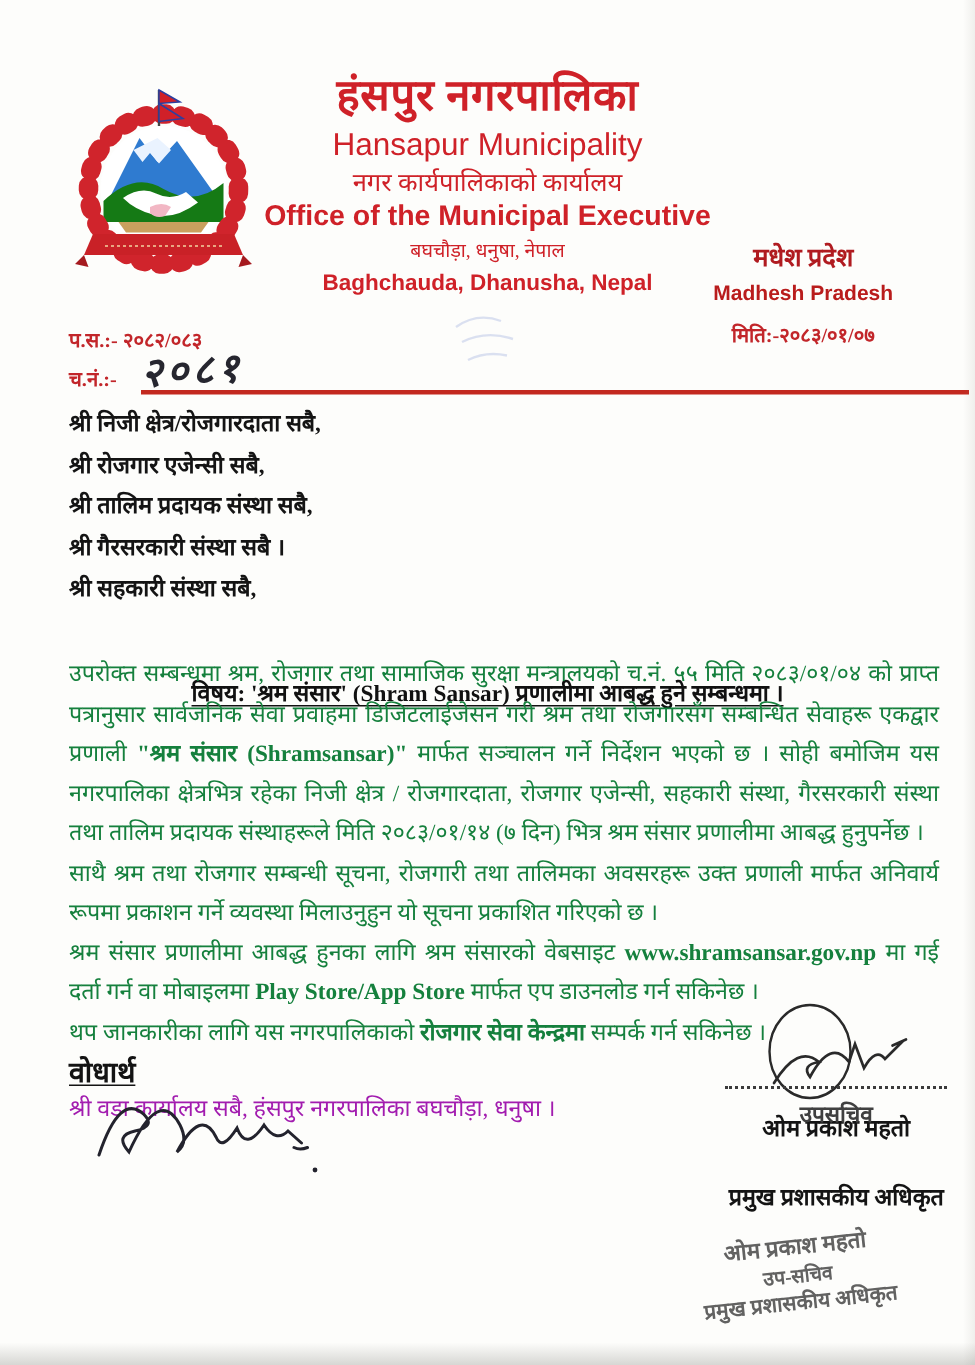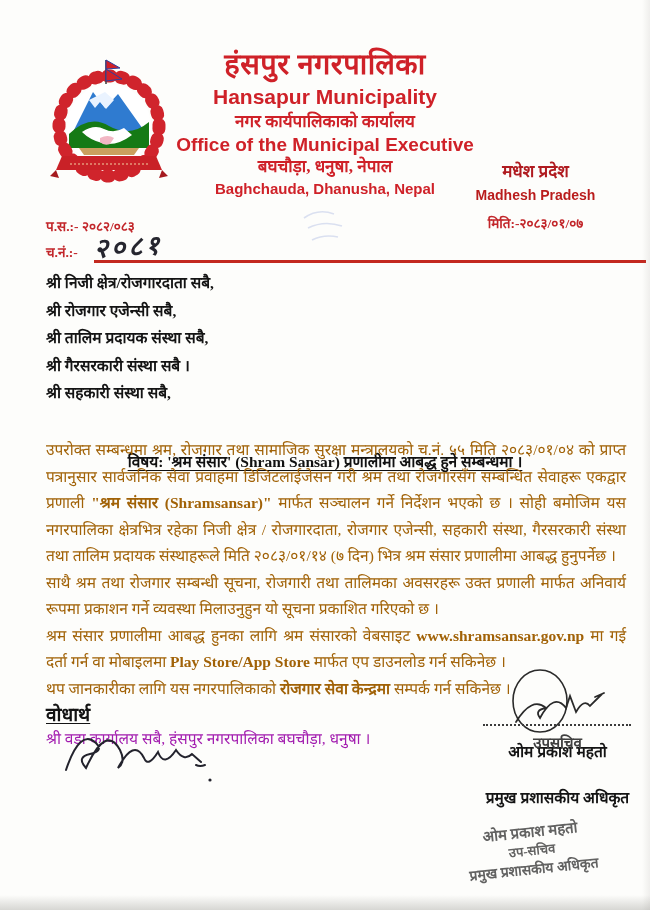--- a/index.html
+++ b/index.html
@@ -5,44 +5,44 @@
   html,body{margin:0;padding:0;background:#ffffff;}
   .page{
     position:relative;width:650px;height:910px;margin:0 auto;
     background:#fdfdfb;overflow:hidden;
     font-family:"Liberation Serif","DejaVu Serif",serif;color:#1c1c1c;
   }
   
   .logo{position:absolute;left:44px;top:56px;width:130px;height:132px;}
   .hdr-center{position:absolute;left:140px;top:44px;width:370px;text-align:center;color:#cf2128;}
   .t-np-main{font-size:29px;font-weight:700;line-height:40px;letter-spacing:.5px;}
-  .t-en-main{font-size:21px;font-weight:700;line-height:26px;font-family:"Liberation Sans","DejaVu Sans",sans-serif;}
-  .t-np-office{font-size:17px;font-weight:700;line-height:23px;text-align:center;}
+  .t-en-main{font-size:21px;font-weight:400;line-height:26px;font-family:"Liberation Sans","DejaVu Sans",sans-serif;}
+  .t-np-office{font-size:17px;font-weight:400;line-height:23px;text-align:center;}
   .t-en-office{font-size:19px;font-weight:700;line-height:24px;font-family:"Liberation Sans","DejaVu Sans",sans-serif;}
-  .t-np-place{font-size:17px;font-weight:700;line-height:20px;}
+  .t-np-place{font-size:13px;font-weight:400;line-height:20px;}
   .t-en-place{font-size:15px;font-weight:600;line-height:24px;font-family:"Liberation Sans","DejaVu Sans",sans-serif;}
   .hdr-right{position:absolute;left:463px;top:160px;width:145px;text-align:center;}
   .prov-np{font-size:17px;font-weight:700;color:#b01b20;line-height:24px;}
   .prov-en{font-size:14px;font-weight:600;color:#b91c1c;line-height:22px;font-family:"Liberation Sans","DejaVu Sans",sans-serif;}
   .date-line{font-size:13.5px;font-weight:700;color:#c2262a;margin-top:9px;line-height:18px;}
   .faint-stamp{position:absolute;left:296px;top:200px;opacity:.35;}
   
   .ref-ps{position:absolute;left:46px;top:217px;font-size:13.5px;font-weight:700;color:#c2262a;}
   .ref-ch{position:absolute;left:46px;top:243px;font-size:13.5px;font-weight:700;color:#c2262a;}
   .ch-value{
     position:absolute;left:94px;top:227px;font-size:27px;color:#26262f;
     font-style:italic;font-weight:600;letter-spacing:3px;transform:rotate(-3deg);
   }
   .rule{position:absolute;left:94px;top:260px;width:552px;height:2.5px;background:#c3291f;}
   
   .recipients{position:absolute;left:46px;top:269px;font-size:15.5px;font-weight:700;line-height:27.5px;color:#141414;}
   .subject{position:absolute;left:0;top:405px;width:650px;text-align:center;font-size:15.5px;font-weight:700;color:#111;margin-top:45px;}
   .subject span{text-decoration:underline;text-underline-offset:3px;}
   
-  .letter-body{position:absolute;left:46px;top:437px;width:580px;font-size:15.5px;line-height:26.5px;text-align:justify;color:#a16207;}
+  .letter-body{position:absolute;left:46px;top:437px;width:580px;font-size:15.5px;line-height:26.5px;text-align:justify;color:#15803d;}
   .letter-body p{margin:0;}
   .letter-body b{font-weight:700;}
   
   .cc-head{position:absolute;left:46px;top:701px;font-size:19px;font-weight:700;text-decoration:underline;text-underline-offset:2px;color:#131313;}
   .cc-line{position:absolute;left:46px;top:727px;font-size:15.5px;color:#a21caf;}
   
   .left-sign{position:absolute;left:52px;top:716px;}
   .sig-scribble{position:absolute;left:492px;top:668px;}
   .sig-dots{position:absolute;left:483px;top:724px;width:148px;border-bottom:2.5px dotted #3b3b3b;}
   .sig-name{position:absolute;left:465px;top:740px;width:185px;text-align:center;font-size:15.5px;font-weight:700;color:#141414;}

